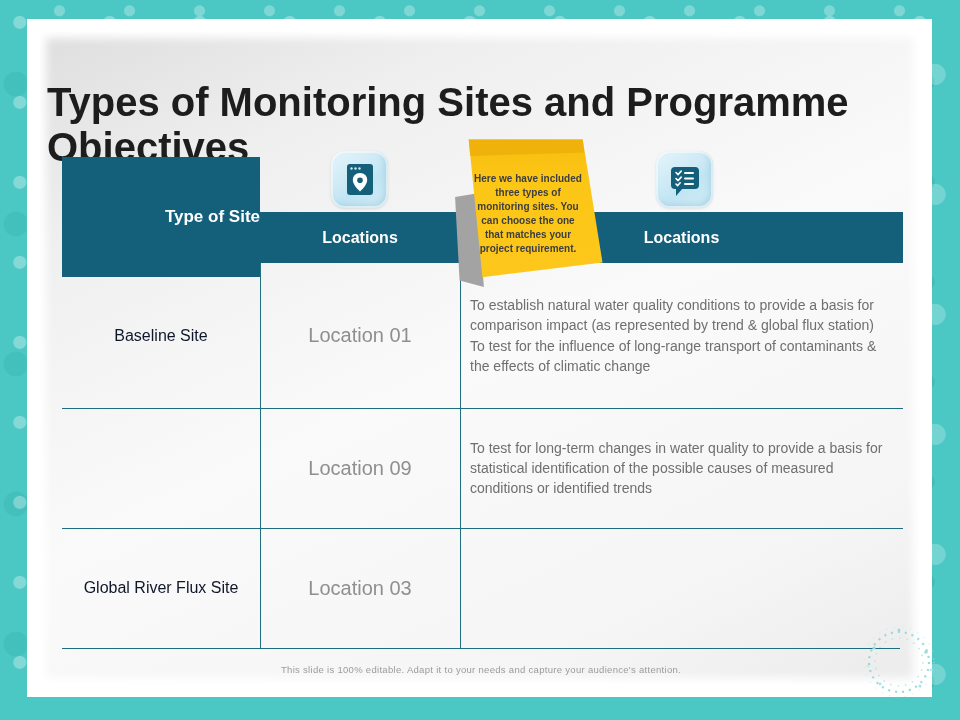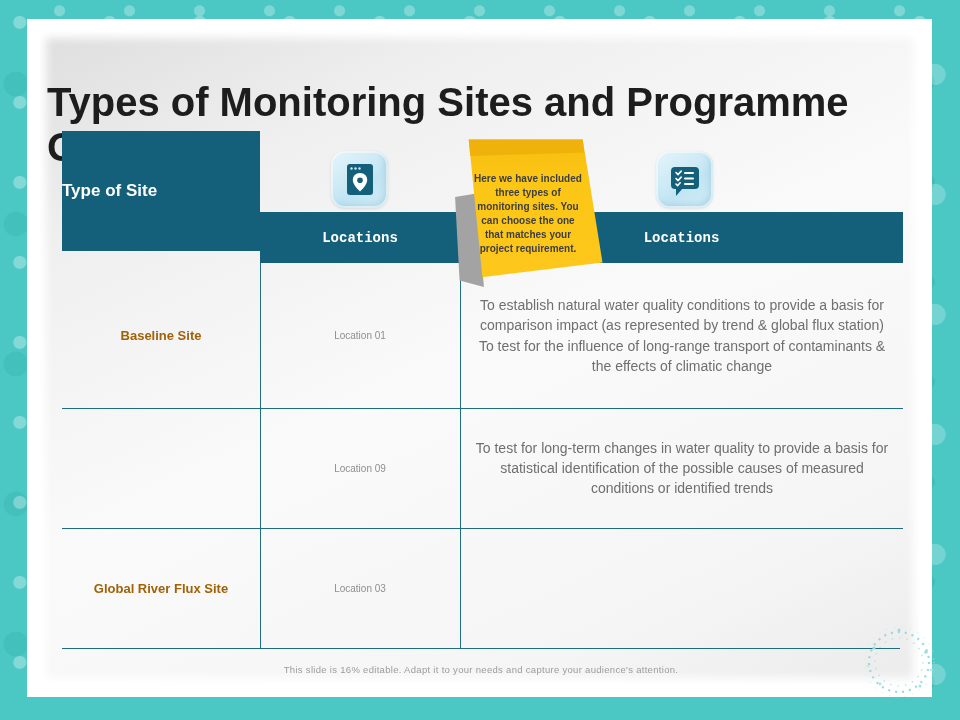--- a/index.html
+++ b/index.html
@@ -23,44 +23,44 @@
     position:absolute;inset:13px;
     background:linear-gradient(155deg,#dedede 0%,#efefef 20%,#fafafa 50%,#f5f5f5 82%,#ebebeb 100%);
     box-shadow:0 0 10px 6px #ffffff inset;
   }
   .title{
     position:absolute;left:20px;top:34px;width:860px;
     font-size:40px;font-weight:700;color:#1d1d1d;letter-spacing:0px;
   }
   
   .corner-box{
-    position:absolute;left:35px;top:112px;width:198px;height:120px;
-    background:#14607b;display:flex;align-items:center;justify-content:flex-start;
+    position:absolute;left:35px;top:138px;width:198px;height:120px;
+    background:#14607b;display:flex;align-items:center;justify-content:flex-end;
   }
   .corner-box span{color:#fff;font-size:17px;font-weight:700;}
   .header-bar{
     position:absolute;left:233px;top:193px;width:643px;height:51px;background:#14607b;
   }
   .header-bar .col-label{
     position:absolute;top:0;height:51px;display:flex;align-items:center;justify-content:center;
-    color:#fff;font-size:14px;font-weight:700;font-family:Liberation Mono, monospace;
+    color:#fff;font-size:16px;font-weight:700;
   }
   .col-label.loc{left:0;width:200px;}
   .col-label.obj{left:200px;width:443px;}
   .vline{position:absolute;width:1px;background:#20707f;top:244px;height:385px;}
   .vline.v1{left:233px;}
   .vline.v2{left:433px;}
   .hline{position:absolute;height:1px;background:#1f6b80;left:35px;width:841px;}
   .hline.h1{top:389px;}
   .hline.h2{top:509px;}
   .hline.h3{top:629px;width:838px;}
   
-  .cell{position:absolute;display:flex;align-items:center;justify-content:center;text-align:center;}
-  .site-cell{left:35px;width:198px;font-weight:700;font-size:13px;color:#a16207;}
-  .loc-cell{left:233px;width:200px;font-size:10px;color:#8f8f8f;}
+  .cell{position:absolute;display:flex;align-items:center;justify-content:center;}
+  .site-cell{left:35px;width:198px;font-weight:400;font-size:16px;color:#0f172a;}
+  .loc-cell{left:233px;width:200px;font-size:20px;color:#8f8f8f;}
   .obj-cell{left:443px;width:424px;font-size:14px;color:#6f6f6f;line-height:1.45;white-space:pre-line;}
   .r1{top:244px;height:145px;}
   .r2{top:389px;height:120px;}
   .r3{top:509px;height:120px;}
   
   .gloss{
     position:absolute;width:57px;height:57px;border-radius:14px;z-index:2;
     background:linear-gradient(145deg,#e6f5fb 0%,#c2e5f3 60%,#d2ecf7 100%);
     box-shadow:inset 0 0 0 2px rgba(255,255,255,.55), inset -3px -3px 6px rgba(115,170,195,.35), 0 1px 3px rgba(0,0,0,.10);
     display:flex;align-items:center;justify-content:center;
@@ -165,15 +165,15 @@
       <circle cx="43" cy="40" r="35" fill="none" stroke="#bfeaea" stroke-width="1.2" stroke-dasharray="1 7" opacity="0.7"></circle>
       <circle cx="18" cy="26" r="1.6" fill="#9adbdd"></circle>
       <circle cx="70" cy="30" r="1.8" fill="#9adbdd"></circle>
       <circle cx="64" cy="64" r="1.5" fill="#aee3e4"></circle>
       <circle cx="24" cy="62" r="1.4" fill="#aee3e4"></circle>
       <circle cx="43" cy="8" r="1.5" fill="#9adbdd"></circle>
       <circle cx="12" cy="44" r="1.3" fill="#bfeaea"></circle>
       <circle cx="75" cy="48" r="1.3" fill="#bfeaea"></circle>
     </svg>
 
-    <div class="footer">This slide is 16% editable. Adapt it to your needs and capture your audience's attention.</div>
+    <div class="footer">This slide is 100% editable. Adapt it to your needs and capture your audience's attention.</div>
   </div>
 </div>
 
 </body></html>

